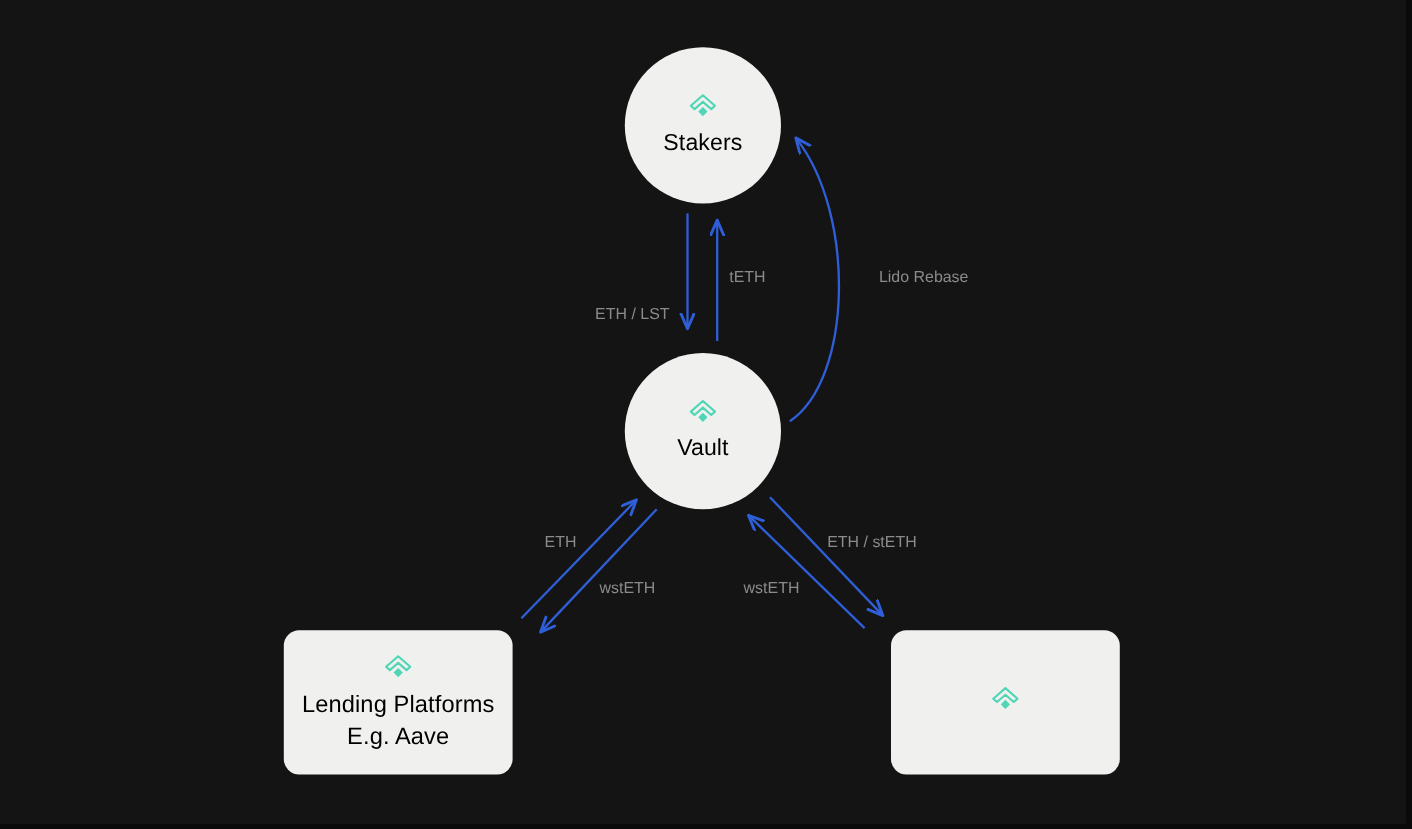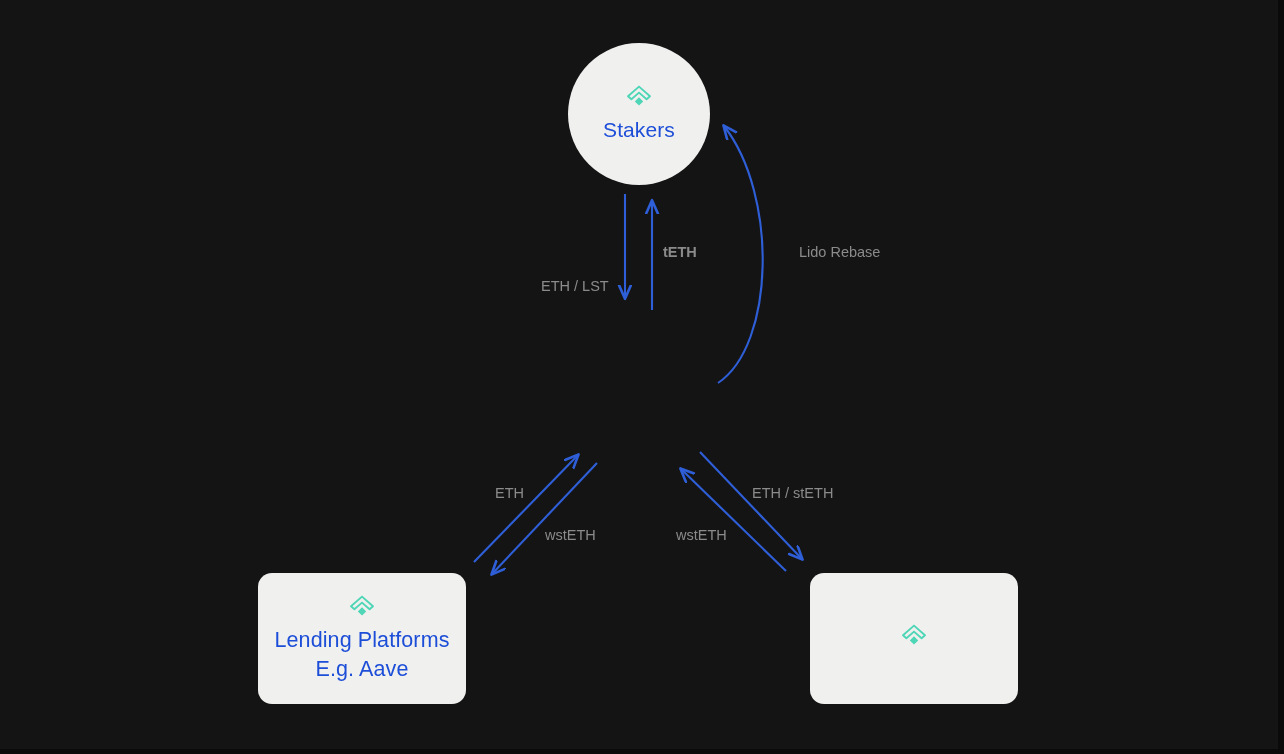--- a/index.html
+++ b/index.html
@@ -42,21 +42,21 @@
     height: 754px;
   }
 
   .node {
     position: absolute;
     background: #f0f0ef;
     display: flex;
     flex-direction: column;
     align-items: center;
     justify-content: center;
-    color: #1d4ed8;
+    color: #000000;
     box-sizing: border-box;
   }
   .node.circle {
     border-radius: 50%;
   }
   .node.box {
     border-radius: 14px;
   }
   .node-icon {
     display: block;
@@ -131,20 +131,29 @@
   <div class="node circle" id="node-stakers">
     <span class="node-icon">
       <svg width="28" height="24" viewBox="0 0 28 24">
         <path d="M3 12.2 L14 2.6 L25 12.2 L21.6 15.2 L14 8.6 L6.4 15.2 Z" fill="none" stroke="#4ed6b6" stroke-width="1.9" stroke-linejoin="round"></path>
         <path d="M14 13.2 L18.2 17.4 L14 21.6 L9.8 17.4 Z" fill="#4ed6b6"></path>
       </svg>
     </span>
     <span class="node-label">Stakers</span>
   </div>
 
+  <div class="node circle" id="node-vault">
+    <span class="node-icon">
+      <svg width="28" height="24" viewBox="0 0 28 24">
+        <path d="M3 12.2 L14 2.6 L25 12.2 L21.6 15.2 L14 8.6 L6.4 15.2 Z" fill="none" stroke="#4ed6b6" stroke-width="1.9" stroke-linejoin="round"></path>
+        <path d="M14 13.2 L18.2 17.4 L14 21.6 L9.8 17.4 Z" fill="#4ed6b6"></path>
+      </svg>
+    </span>
+    <span class="node-label">Vault</span>
+  </div>
 
   <div class="node box" id="node-lending">
     <span class="node-icon">
       <svg width="28" height="24" viewBox="0 0 28 24">
         <path d="M3 12.2 L14 2.6 L25 12.2 L21.6 15.2 L14 8.6 L6.4 15.2 Z" fill="none" stroke="#4ed6b6" stroke-width="1.9" stroke-linejoin="round"></path>
         <path d="M14 13.2 L18.2 17.4 L14 21.6 L9.8 17.4 Z" fill="#4ed6b6"></path>
       </svg>
     </span>
     <span class="node-label">Lending Platforms
 E.g. Aave</span>
@@ -154,21 +163,21 @@
     <span class="node-icon">
       <svg width="28" height="24" viewBox="0 0 28 24">
         <path d="M3 12.2 L14 2.6 L25 12.2 L21.6 15.2 L14 8.6 L6.4 15.2 Z" fill="none" stroke="#4ed6b6" stroke-width="1.9" stroke-linejoin="round"></path>
         <path d="M14 13.2 L18.2 17.4 L14 21.6 L9.8 17.4 Z" fill="#4ed6b6"></path>
       </svg>
     </span>
   </div>
 
   <div class="edge-label" style="left:541px; top:245px;margin-top:34px;">ETH / LST</div>
 
-  <div class="edge-label" style="left:663px; top:245px;font-weight:bold;">tETH</div>
+  <div class="edge-label" style="left:663px; top:245px;">tETH</div>
 
   <div class="edge-label" style="left:799px; top:245px;">Lido Rebase</div>
 
   <div class="edge-label" style="left:495px; top:486px;">ETH</div>
 
   <div class="edge-label" style="left:545px; top:528px;">wstETH</div>
 
   <div class="edge-label" style="left:676px; top:528px;">wstETH</div>
 
   <div class="edge-label" style="left:752px; top:486px;text-align:right;">ETH / stETH</div>

